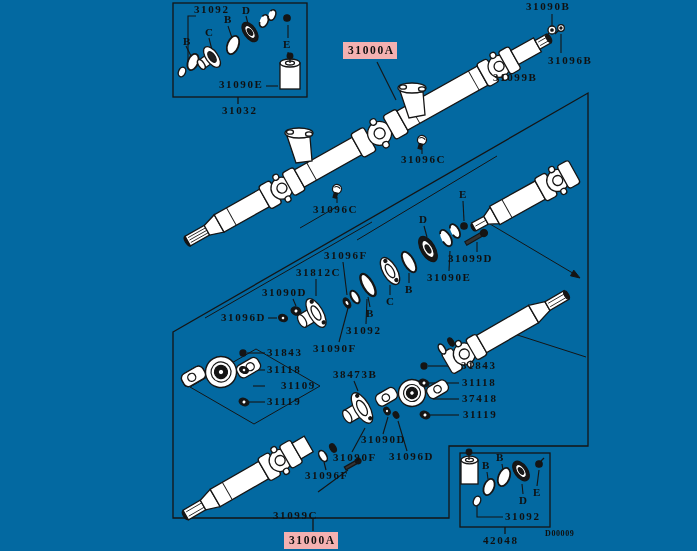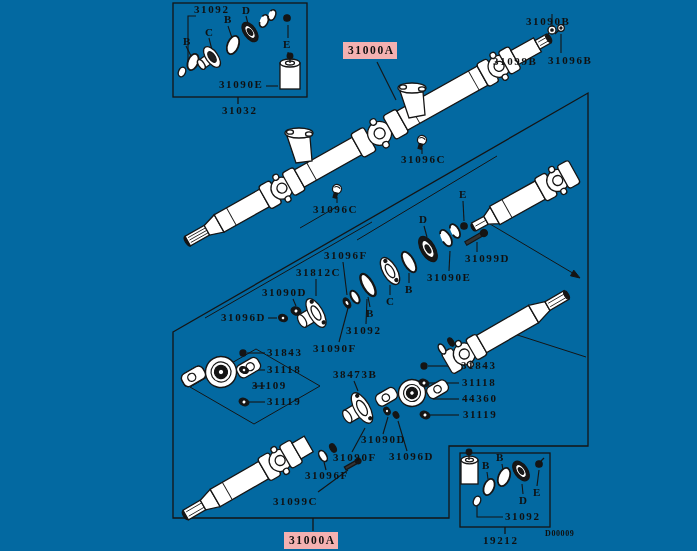--- a/index.html
+++ b/index.html
@@ -419,61 +419,61 @@
   <div class="lbl" style="left:183px;top:36px">B</div>
   <div class="lbl" style="left:205px;top:27px">C</div>
   <div class="lbl" style="left:224px;top:14px">B</div>
   <div class="lbl" style="left:242px;top:5px">D</div>
   <div class="lbl" style="left:283px;top:39px">E</div>
   <div class="lbl" style="left:219px;top:79px">31090E</div>
   <div class="lbl" style="left:222px;top:105px">31032</div>
 
   <div class="lbl hl" style="left:343px;top:42px">31000A</div>
 
-  <div class="lbl" style="left:526px;top:16px">31090B</div>
+  <div class="lbl" style="left:526px;top:1px">31090B</div>
   <div class="lbl" style="left:548px;top:55px">31096B</div>
-  <div class="lbl" style="left:493px;top:56px">31099B</div>
+  <div class="lbl" style="left:493px;top:72px">31099B</div>
   <div class="lbl" style="left:401px;top:154px">31096C</div>
   <div class="lbl" style="left:313px;top:204px">31096C</div>
 
   <div class="lbl" style="left:324px;top:250px">31096F</div>
   <div class="lbl" style="left:296px;top:267px">31812C</div>
   <div class="lbl" style="left:262px;top:287px">31090D</div>
   <div class="lbl" style="left:221px;top:312px">31096D</div>
   <div class="lbl" style="left:419px;top:214px">D</div>
   <div class="lbl" style="left:459px;top:189px">E</div>
   <div class="lbl" style="left:366px;top:308px">B</div>
   <div class="lbl" style="left:386px;top:296px">C</div>
   <div class="lbl" style="left:405px;top:284px">B</div>
-  <div class="lbl" style="left:465px;top:253px">31099D</div>
+  <div class="lbl" style="left:448px;top:253px">31099D</div>
   <div class="lbl" style="left:427px;top:272px">31090E</div>
   <div class="lbl" style="left:346px;top:325px">31092</div>
   <div class="lbl" style="left:313px;top:343px">31090F</div>
 
   <div class="lbl" style="left:267px;top:347px">31843</div>
   <div class="lbl" style="left:267px;top:364px">31118</div>
-  <div class="lbl" style="left:252px;top:380px">31109</div>
+  <div class="lbl" style="left:281px;top:380px">31109</div>
   <div class="lbl" style="left:267px;top:396px">31119</div>
 
   <div class="lbl" style="left:333px;top:369px">38473B</div>
 
   <div class="lbl" style="left:461px;top:360px">31843</div>
   <div class="lbl" style="left:462px;top:377px">31118</div>
-  <div class="lbl" style="left:462px;top:393px">44360</div>
+  <div class="lbl" style="left:462px;top:393px">37418</div>
   <div class="lbl" style="left:463px;top:409px">31119</div>
 
   <div class="lbl" style="left:361px;top:434px">31090D</div>
   <div class="lbl" style="left:333px;top:452px">31090F</div>
   <div class="lbl" style="left:389px;top:451px">31096D</div>
   <div class="lbl" style="left:305px;top:470px">31096F</div>
-  <div class="lbl" style="left:273px;top:496px">31099C</div>
+  <div class="lbl" style="left:273px;top:510px">31099C</div>
 
   <div class="lbl hl" style="left:284px;top:532px">31000A</div>
 
   <div class="lbl" style="left:482px;top:460px">B</div>
   <div class="lbl" style="left:496px;top:452px">B</div>
   <div class="lbl" style="left:519px;top:495px">D</div>
   <div class="lbl" style="left:533px;top:487px">E</div>
   <div class="lbl" style="left:505px;top:511px">31092</div>
-  <div class="lbl" style="left:483px;top:535px">19212</div>
+  <div class="lbl" style="left:483px;top:535px">42048</div>
 
   <div class="lbl code" style="left:545px;top:530px">D00009</div>
 </div>
 
 </body></html>

